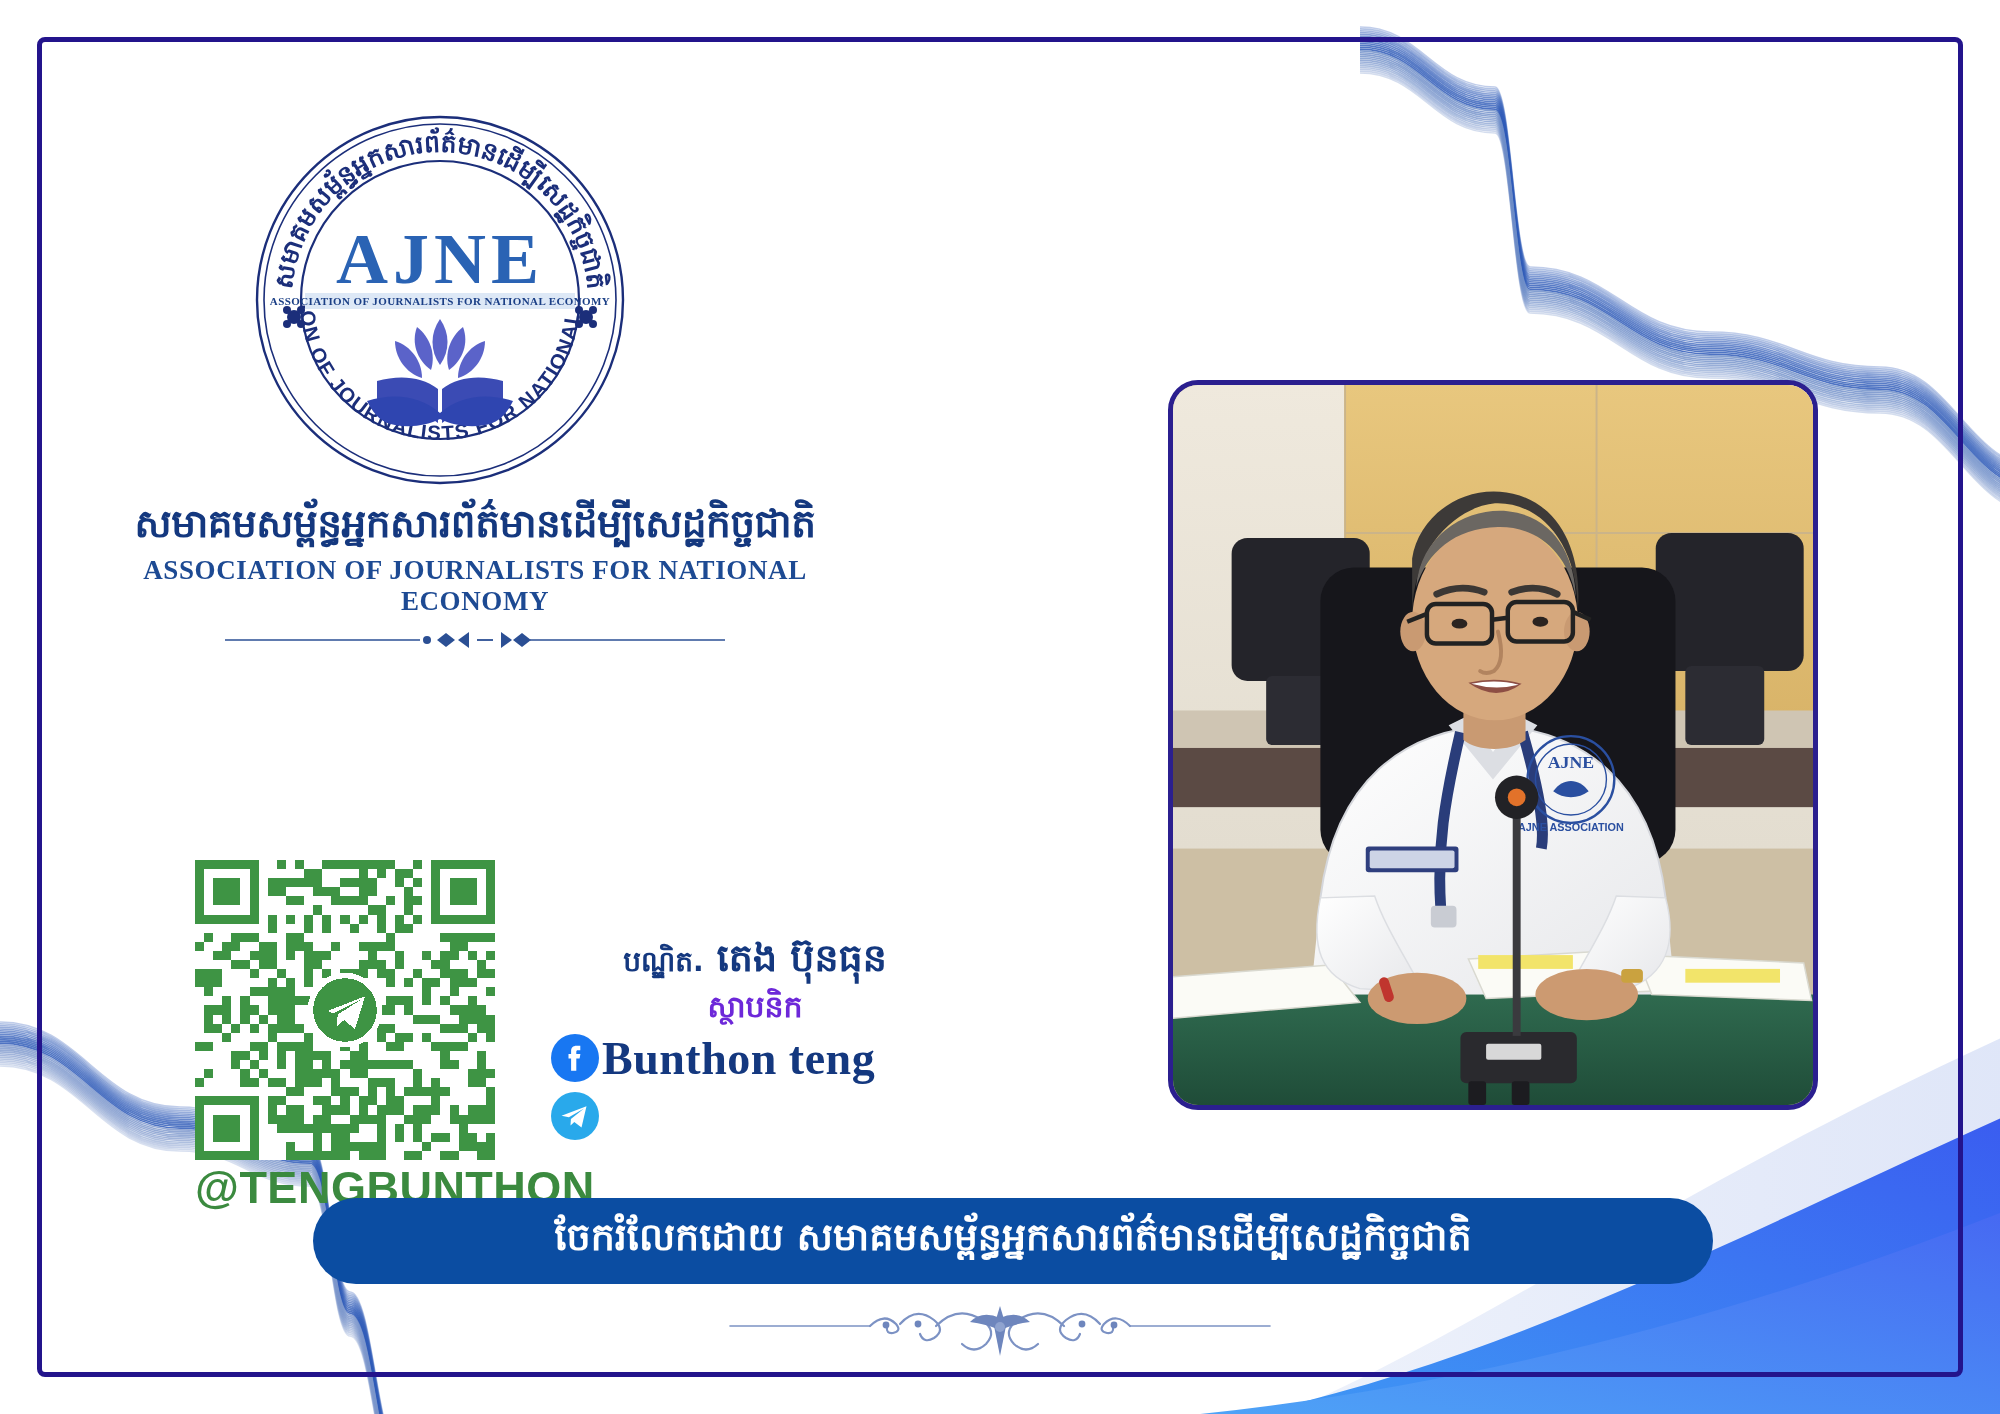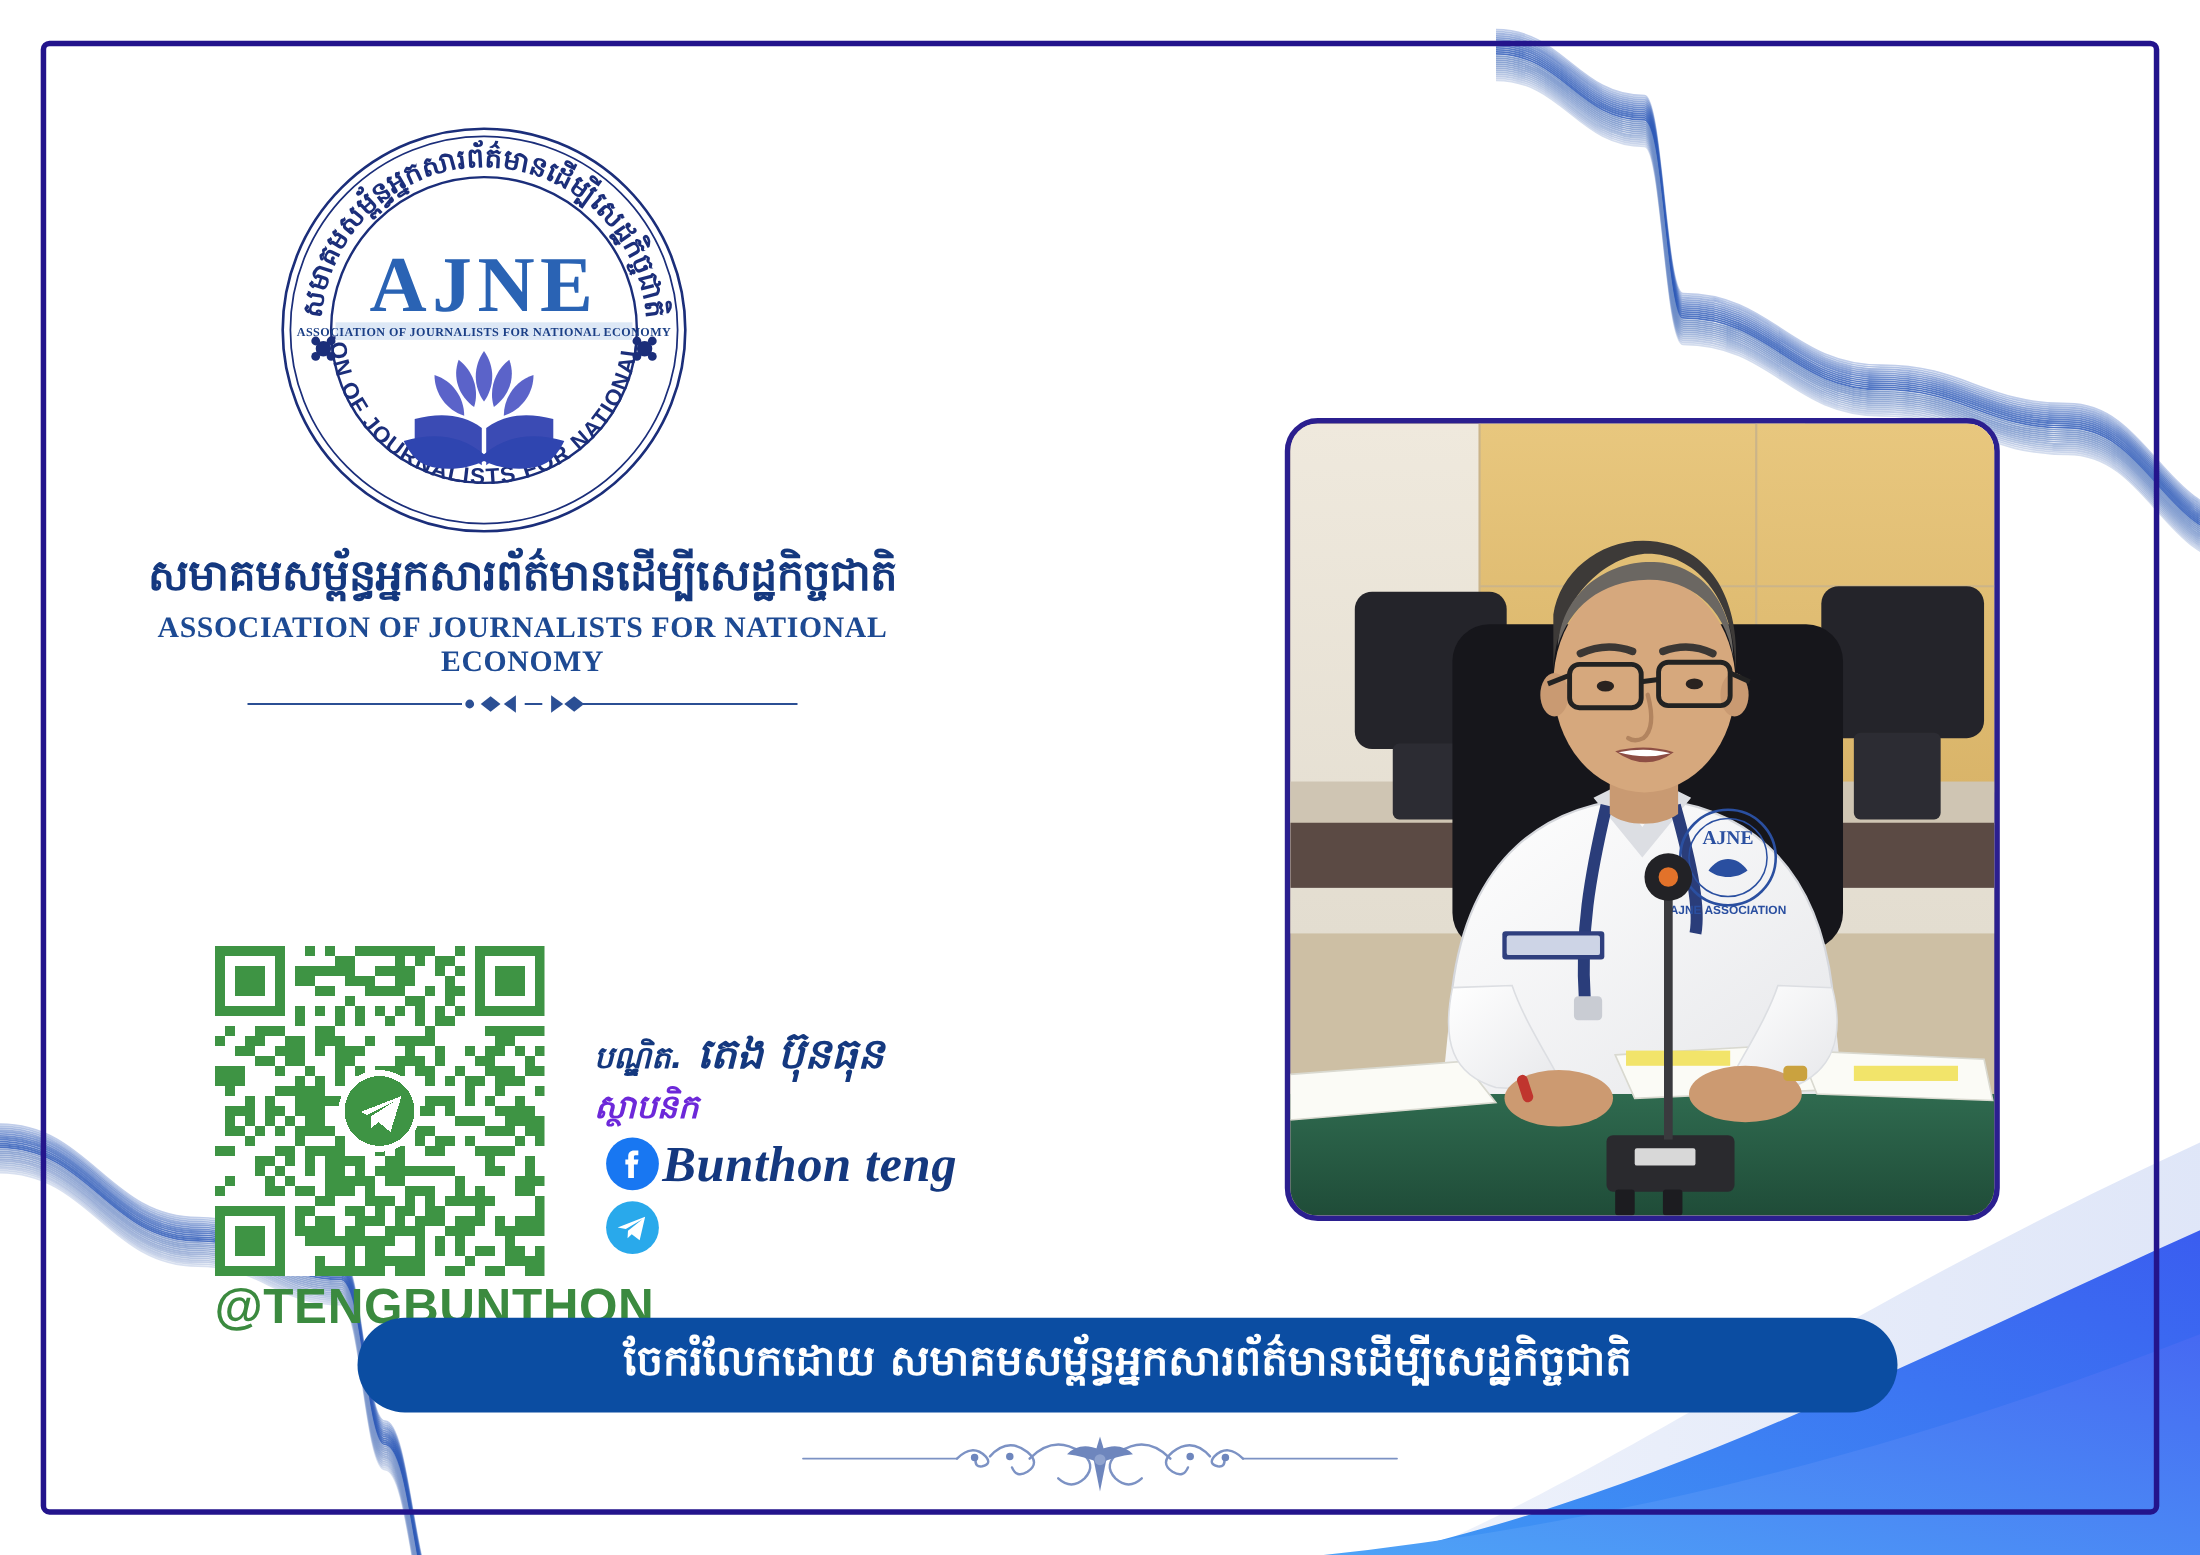--- a/index.html
+++ b/index.html
@@ -97,22 +97,21 @@
     font-weight: 700;
     color: #3b8a3f;
     letter-spacing: 0.5px;
   }
 
   
   .contact-block {
     position: absolute;
     left: 470px; top: 865px;
     width: 430px;
-    text-align: left;
-    font-style: italic;
+    text-align: center;
   }
   .contact-name {
     font-family: "DejaVu Sans", "Liberation Sans", sans-serif;
     font-size: 38px;
     font-weight: 700;
     color: #14387f;
     line-height: 1.25;
     white-space: nowrap;
   }
   .contact-name .deg {
@@ -154,21 +153,21 @@
     border-radius: 30px;
     overflow: hidden;
     background: #cdbfa4;
     z-index: 8;
   }
   .photo-frame svg { display:block; width: 100%; height: 100%; }
 
   
   .banner {
     position: absolute;
-    left: 325px; top: 1198px;
+    left: 313px; top: 1198px;
     width: 1400px; height: 86px;
     background: #0b4da2;
     border-radius: 43px;
     display: flex;
     align-items: center;
     justify-content: center;
     z-index: 9;
   }
   .banner-text {
     font-family: "DejaVu Sans", "Liberation Sans", sans-serif;

